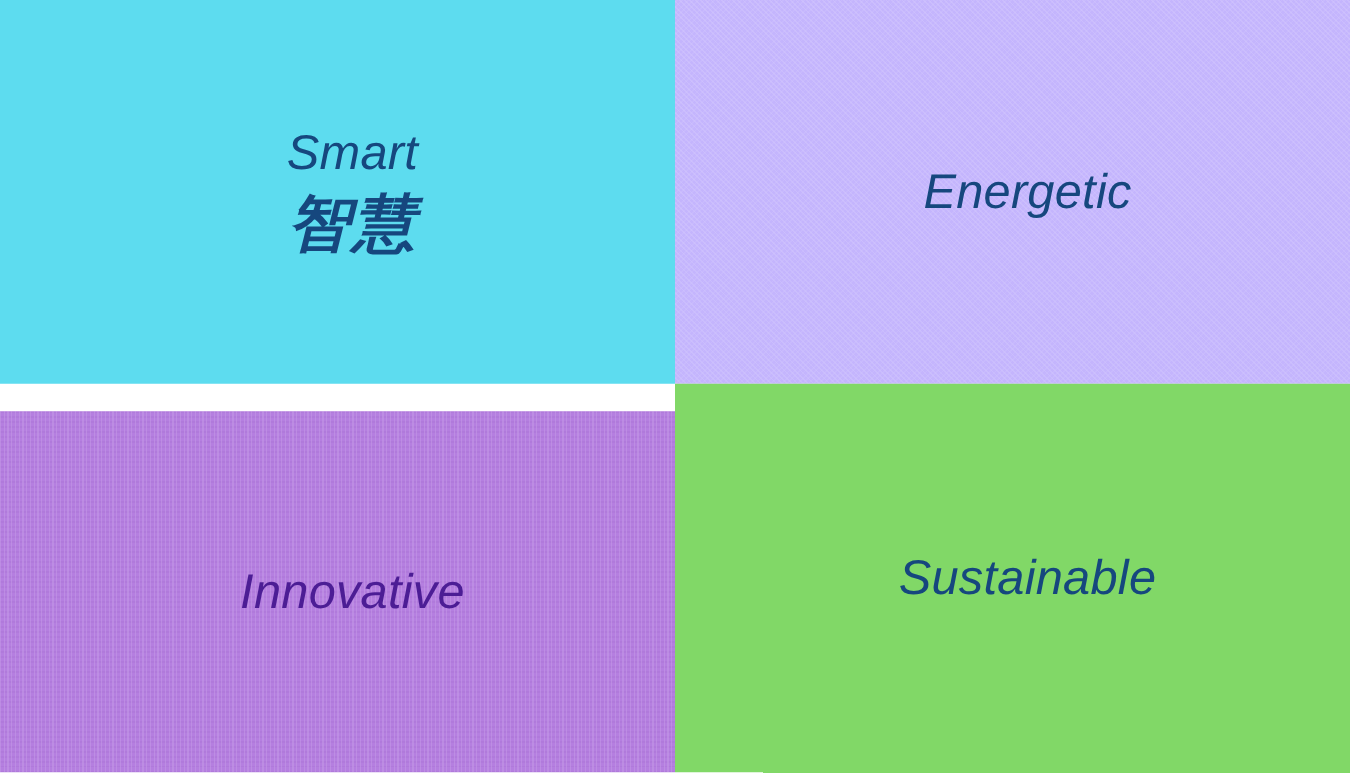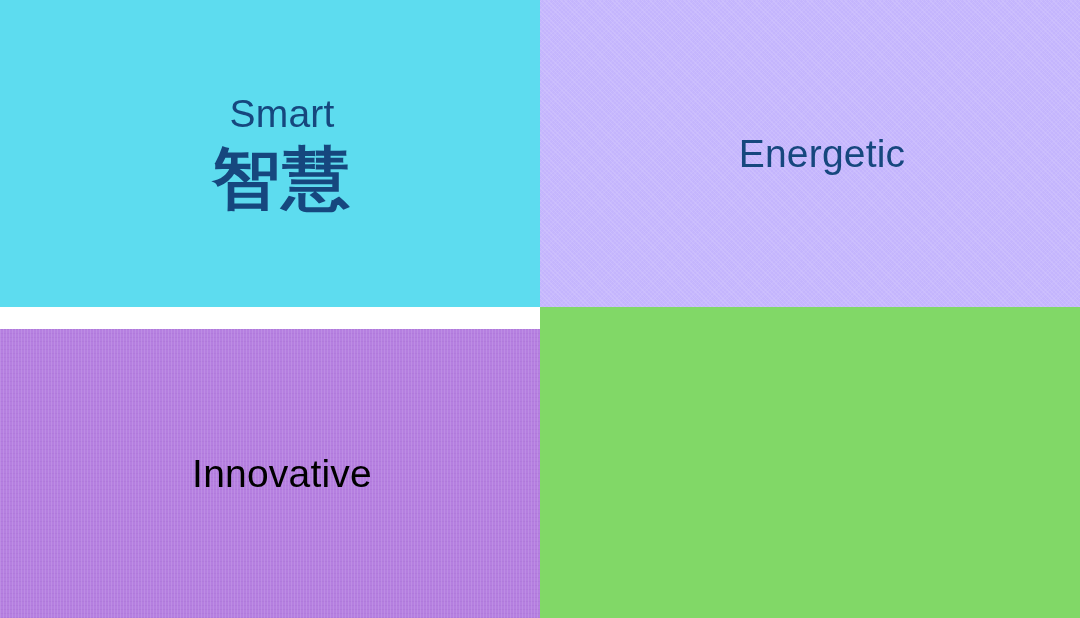--- a/index.html
+++ b/index.html
@@ -14,20 +14,21 @@
     height: 618px;
     overflow: hidden;
     font-family: "Liberation Sans", "DejaVu Sans", sans-serif;
   }
   .grid {
     position: absolute;
     inset: 0;
     display: grid;
     grid-template-columns: 540px 540px;
     grid-template-rows: 307px 311px;
+    font-style: italic;
   }
   .quadrant {
     position: relative;
     overflow: hidden;
     display: flex;
     flex-direction: column;
     align-items: center;
     justify-content: center;
   }
   
@@ -67,21 +68,21 @@
     transform: translateX(12px);
   }
   .label-en {
     font-size: 39px;
     font-weight: 500;
     letter-spacing: 0.2px;
     white-space: nowrap;
   }
   .label-cjk {
     font-family: "DejaVu Sans", "Liberation Sans", sans-serif;
-    font-size: 68px;
+    font-size: 50px;
     font-weight: 700;
     letter-spacing: 2px;
     margin-top: 12px;
     white-space: nowrap;
   }
 </style>
 </head>
 <body>
 
 <div id="stage" style="width: 1080px; height: 618px;">
@@ -95,27 +96,28 @@
       </div>
     </div>
 
     <div class="quadrant tex-dots" id="panel-energetic" style="background: #c4b5fd; color: rgb(22, 71, 126);">
       <div class="texture"></div>
       <div class="label-block">
         <div class="label-en">Energetic</div>
       </div>
     </div>
 
-    <div class="quadrant tex-stripes" id="panel-innovative" style="background: rgb(181, 127, 224); color: #000000; margin-top: 22px;">
+    <div class="quadrant tex-stripes" id="panel-innovative" style="background: rgb(181, 127, 224); color: #4c1d95; margin-top: 22px;">
       <div class="texture"></div>
       <div class="label-block">
         <div class="label-en">Innovative</div>
       </div>
     </div>
 
     <div class="quadrant" id="panel-sustainable" style="background: rgb(129, 216, 103); color: rgb(22, 71, 126);">
       <div class="texture"></div>
       <div class="label-block">
+        <div class="label-en">Sustainable</div>
       </div>
     </div>
 
   </div>
 </div>
 
 </body></html>

